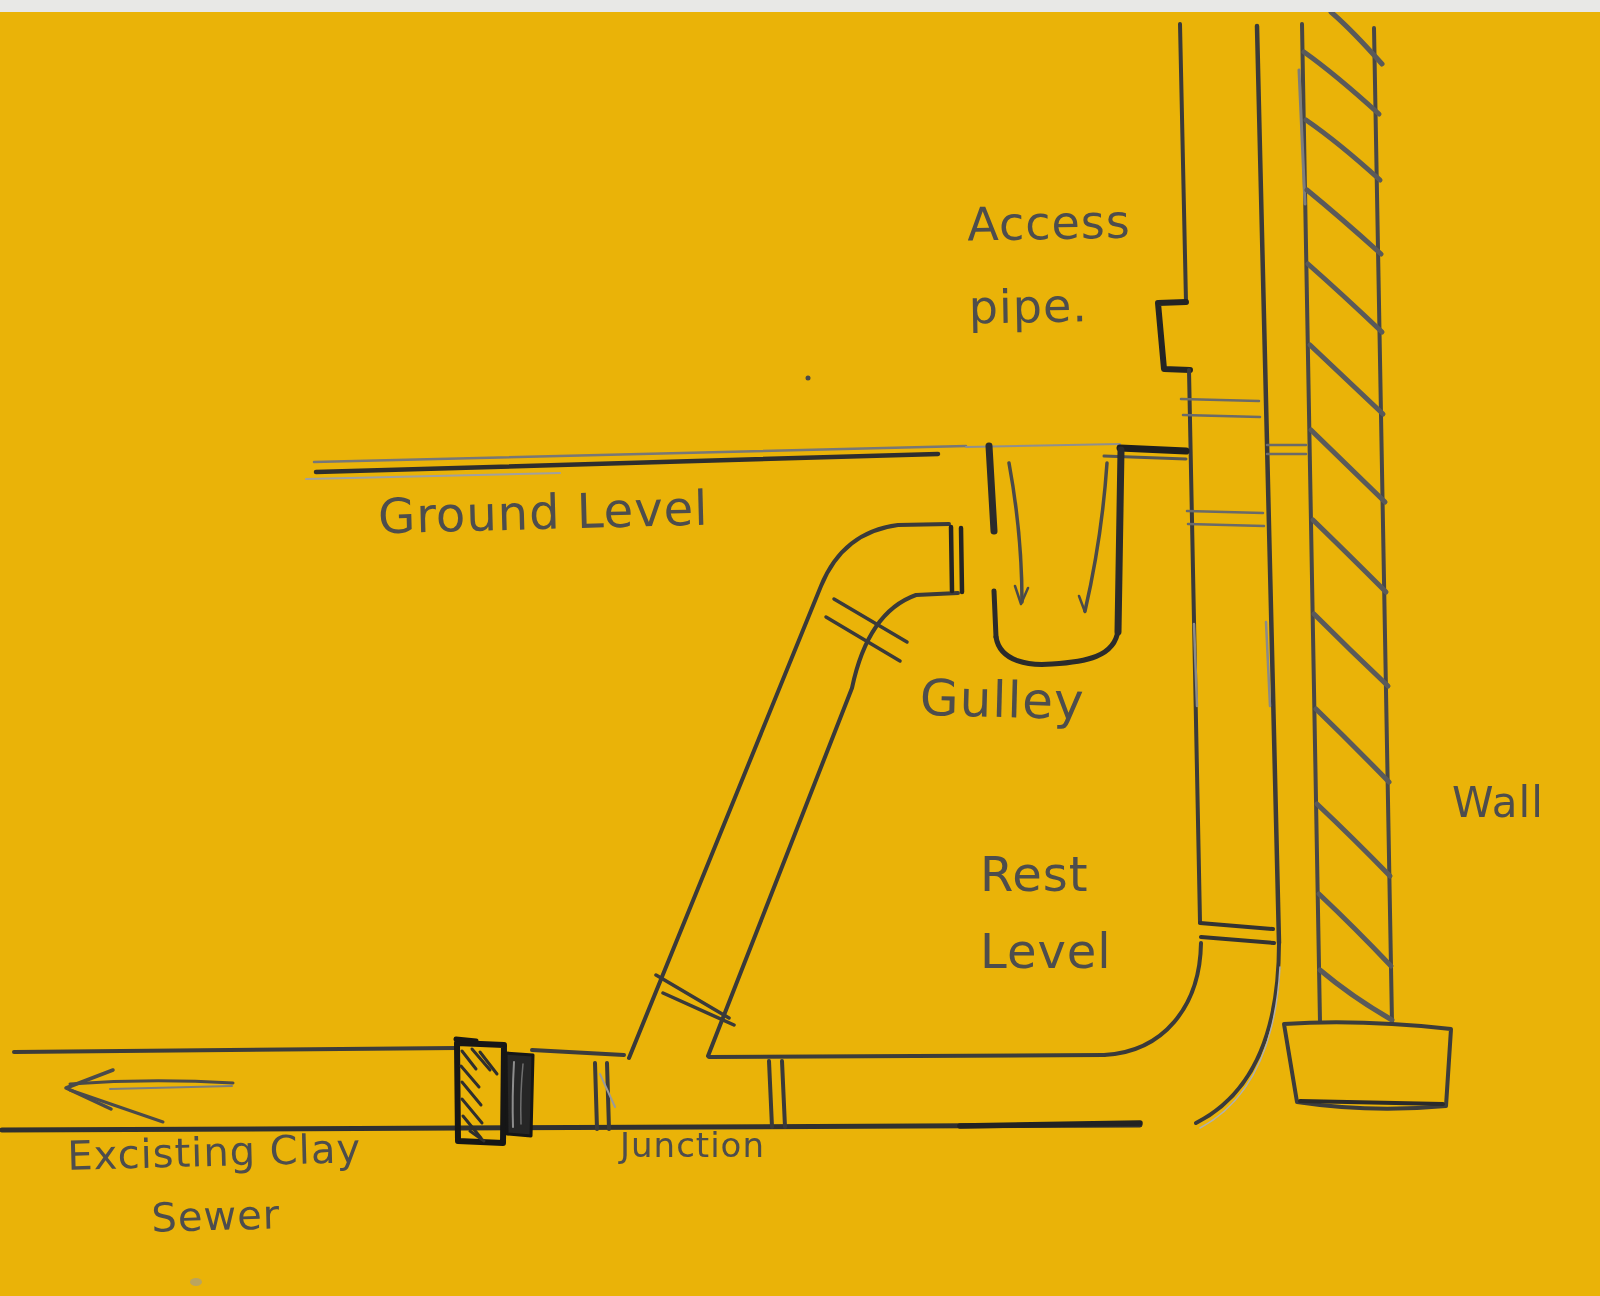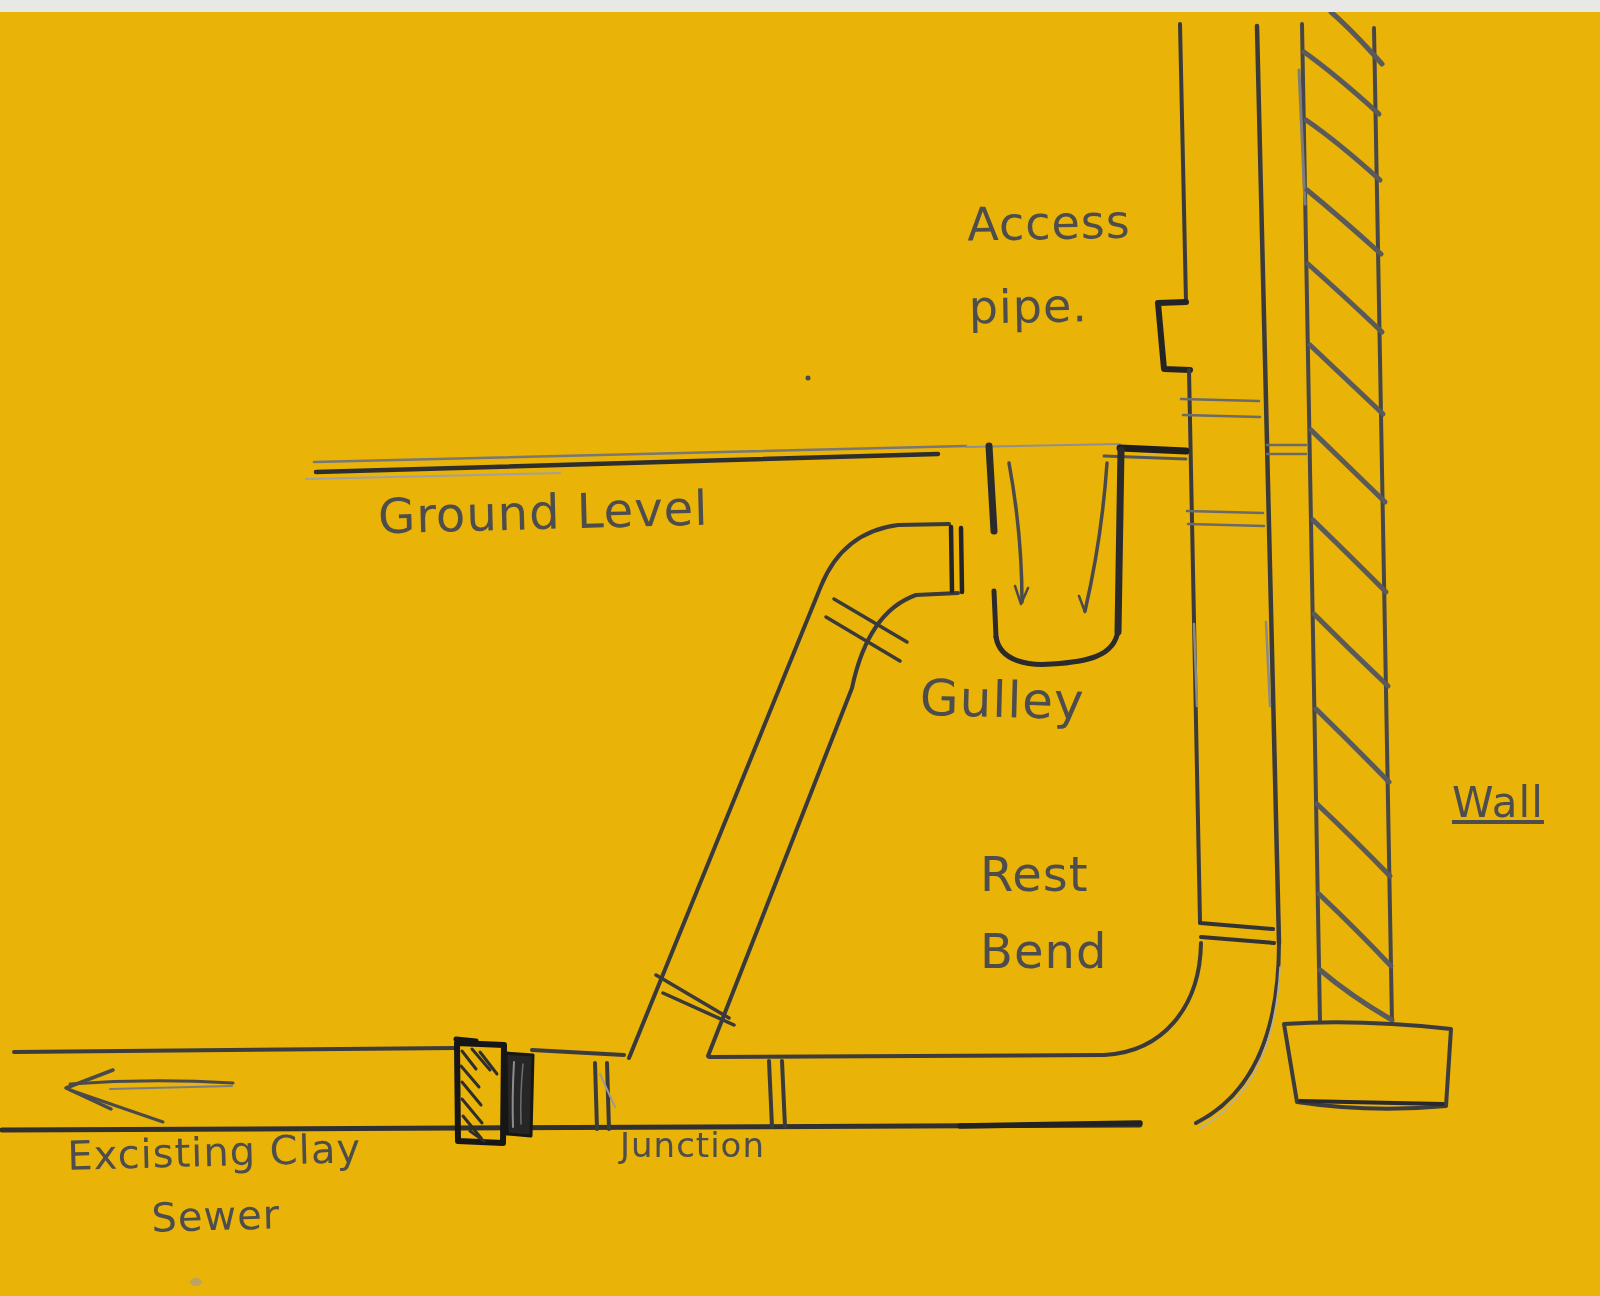--- a/index.html
+++ b/index.html
@@ -12,21 +12,21 @@
   .stage svg{position:absolute;left:0;top:0;}
   .hand{
     position:absolute;color:#4d4d4d;white-space:pre-line;
     letter-spacing:1px;line-height:1.6;
     font-family:"DejaVu Sans", sans-serif;
   }
   .lbl-access   {left:968px;  top:170px;  font-size:46px; transform:rotate(-1deg); line-height:1.8;}
   .lbl-ground   {left:378px;  top:462px;  font-size:48px; transform:rotate(-1.5deg);}
   .lbl-gulley   {left:920px;  top:648px;  font-size:50px; transform:rotate(1.5deg);}
   .lbl-house    {left:1372px; top:692px;  font-size:42px;}
-  .lbl-wall     {left:1452px; top:757px;  font-size:42px;text-decoration:underline;}
+  .lbl-wall     {left:1452px; top:757px;  font-size:42px;}
   .lbl-restbend {left:980px;  top:824px;  font-size:48px; line-height:1.6;}
   .lbl-coupling {left:380px;  top:840px;  font-size:38px; line-height:1.47;}
   .lbl-junction {left:620px;  top:1106px; font-size:34px;}
   .lbl-sewer    {left:50px;   top:1108px; width:330px; text-align:center;
                  font-size:40px; line-height:1.6; transform:rotate(-1.5deg);}
 </style>
 </head>
 <body>
 
 <div class="stage">
@@ -169,18 +169,18 @@
       <ellipse cx="196" cy="1270" rx="6" ry="4" fill="#9a9a9a" opacity="0.6"></ellipse>
     </g>
   </svg>
 
   <div class="hand lbl-access">Access
 pipe.</div>
   <div class="hand lbl-ground">Ground Level</div>
   <div class="hand lbl-gulley">Gulley</div>
   <div class="hand lbl-wall">Wall</div>
   <div class="hand lbl-restbend">Rest
-Bend</div>
+Level</div>
   <div class="hand lbl-junction">Junction</div>
   <div class="hand lbl-sewer">Excisting Clay
 Sewer</div>
 
 </div>
 
 </body></html>

